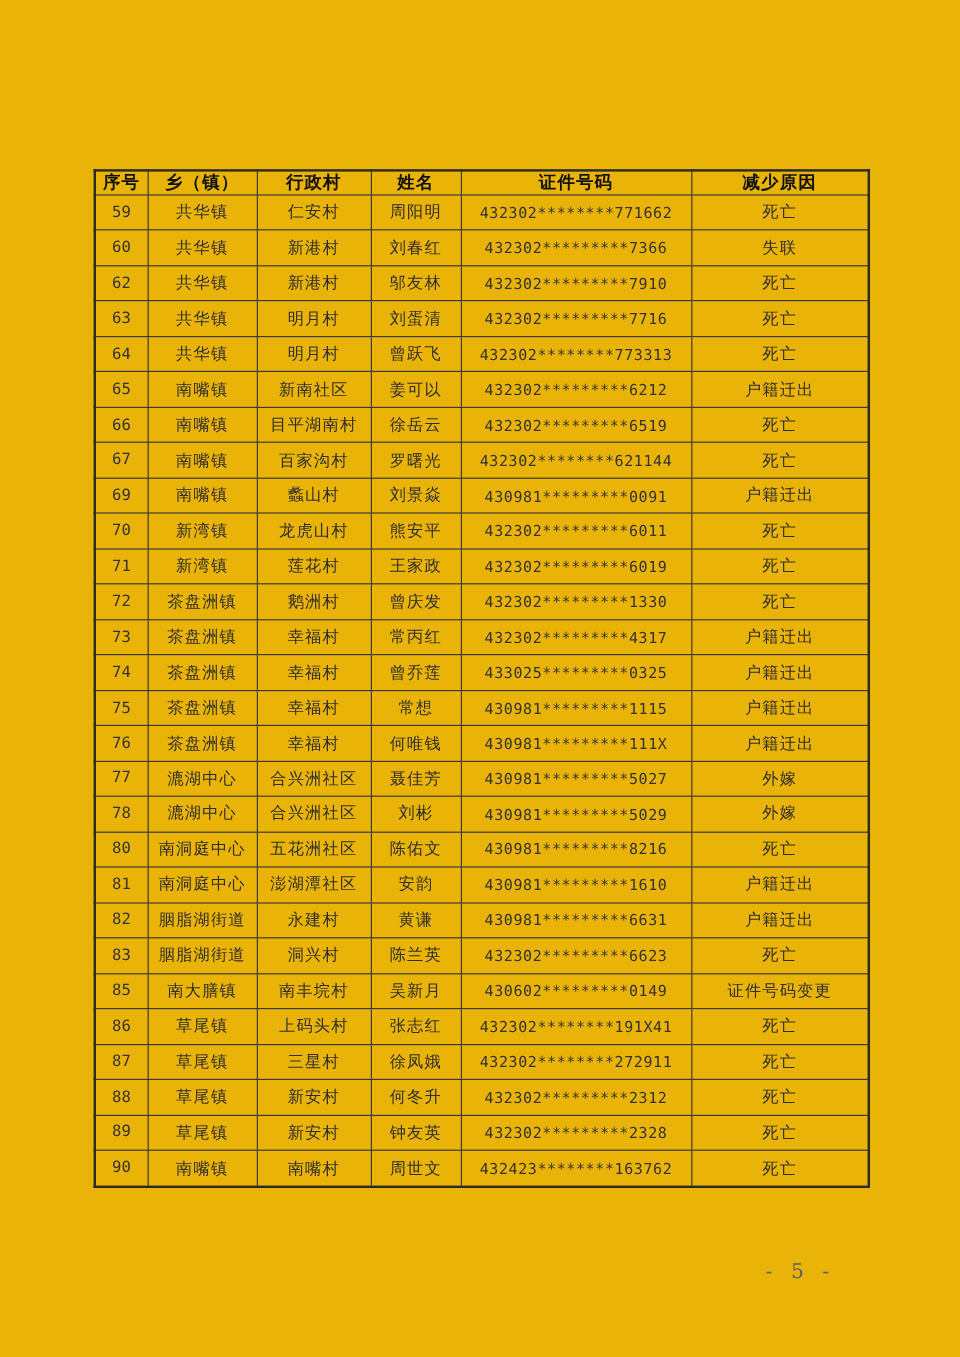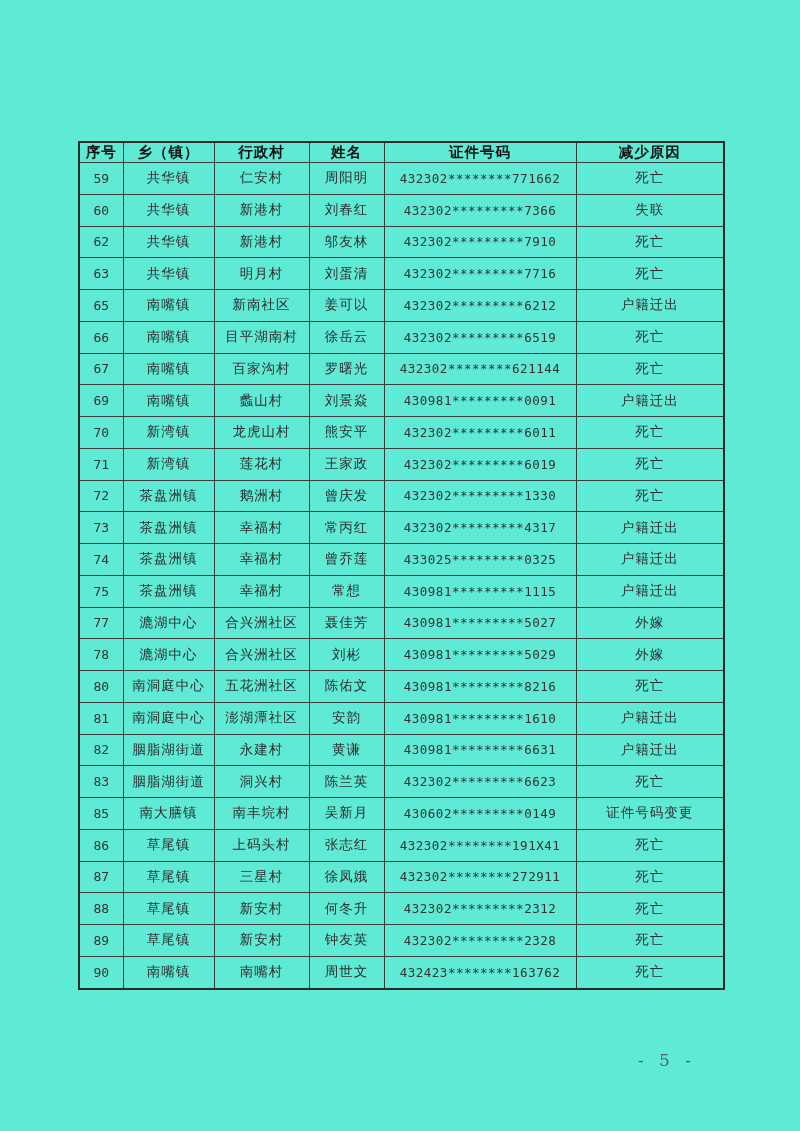--- a/index.html
+++ b/index.html
@@ -5,21 +5,21 @@
   html, body {
     margin: 0;
     padding: 0;
     background: #ffffff;
     font-family: "Liberation Sans", sans-serif;
   }
   .page {
     position: relative;
     width: 800px;
     height: 1131px;
-    background: #5eead4;
+    background: #eab308;
     overflow: hidden;
   }
   table.doc-table {
     position: absolute;
     left: 78px;
     top: 141px;
     width: 645px;
     height: 849px;
     border-collapse: collapse;
     table-layout: fixed;
@@ -120,20 +120,28 @@
         </tr>
         <tr>
           <td class="c0">63</td>
           <td class="c1">共华镇</td>
           <td class="c2">明月村</td>
           <td class="c3">刘蛋清</td>
           <td class="c4">432302*********7716</td>
           <td class="c5">死亡</td>
         </tr>
         <tr>
+          <td class="c0">64</td>
+          <td class="c1">共华镇</td>
+          <td class="c2">明月村</td>
+          <td class="c3">曾跃飞</td>
+          <td class="c4">432302********773313</td>
+          <td class="c5">死亡</td>
+        </tr>
+        <tr>
           <td class="c0">65</td>
           <td class="c1">南嘴镇</td>
           <td class="c2">新南社区</td>
           <td class="c3">姜可以</td>
           <td class="c4">432302*********6212</td>
           <td class="c5">户籍迁出</td>
         </tr>
         <tr>
           <td class="c0">66</td>
           <td class="c1">南嘴镇</td>
@@ -197,20 +205,28 @@
           <td class="c3">曾乔莲</td>
           <td class="c4">433025*********0325</td>
           <td class="c5">户籍迁出</td>
         </tr>
         <tr>
           <td class="c0">75</td>
           <td class="c1">茶盘洲镇</td>
           <td class="c2">幸福村</td>
           <td class="c3">常想</td>
           <td class="c4">430981*********1115</td>
+          <td class="c5">户籍迁出</td>
+        </tr>
+        <tr>
+          <td class="c0">76</td>
+          <td class="c1">茶盘洲镇</td>
+          <td class="c2">幸福村</td>
+          <td class="c3">何唯钱</td>
+          <td class="c4">430981*********111X</td>
           <td class="c5">户籍迁出</td>
         </tr>
         <tr>
           <td class="c0">77</td>
           <td class="c1">漉湖中心</td>
           <td class="c2">合兴洲社区</td>
           <td class="c3">聂佳芳</td>
           <td class="c4">430981*********5027</td>
           <td class="c5">外嫁</td>
         </tr>

